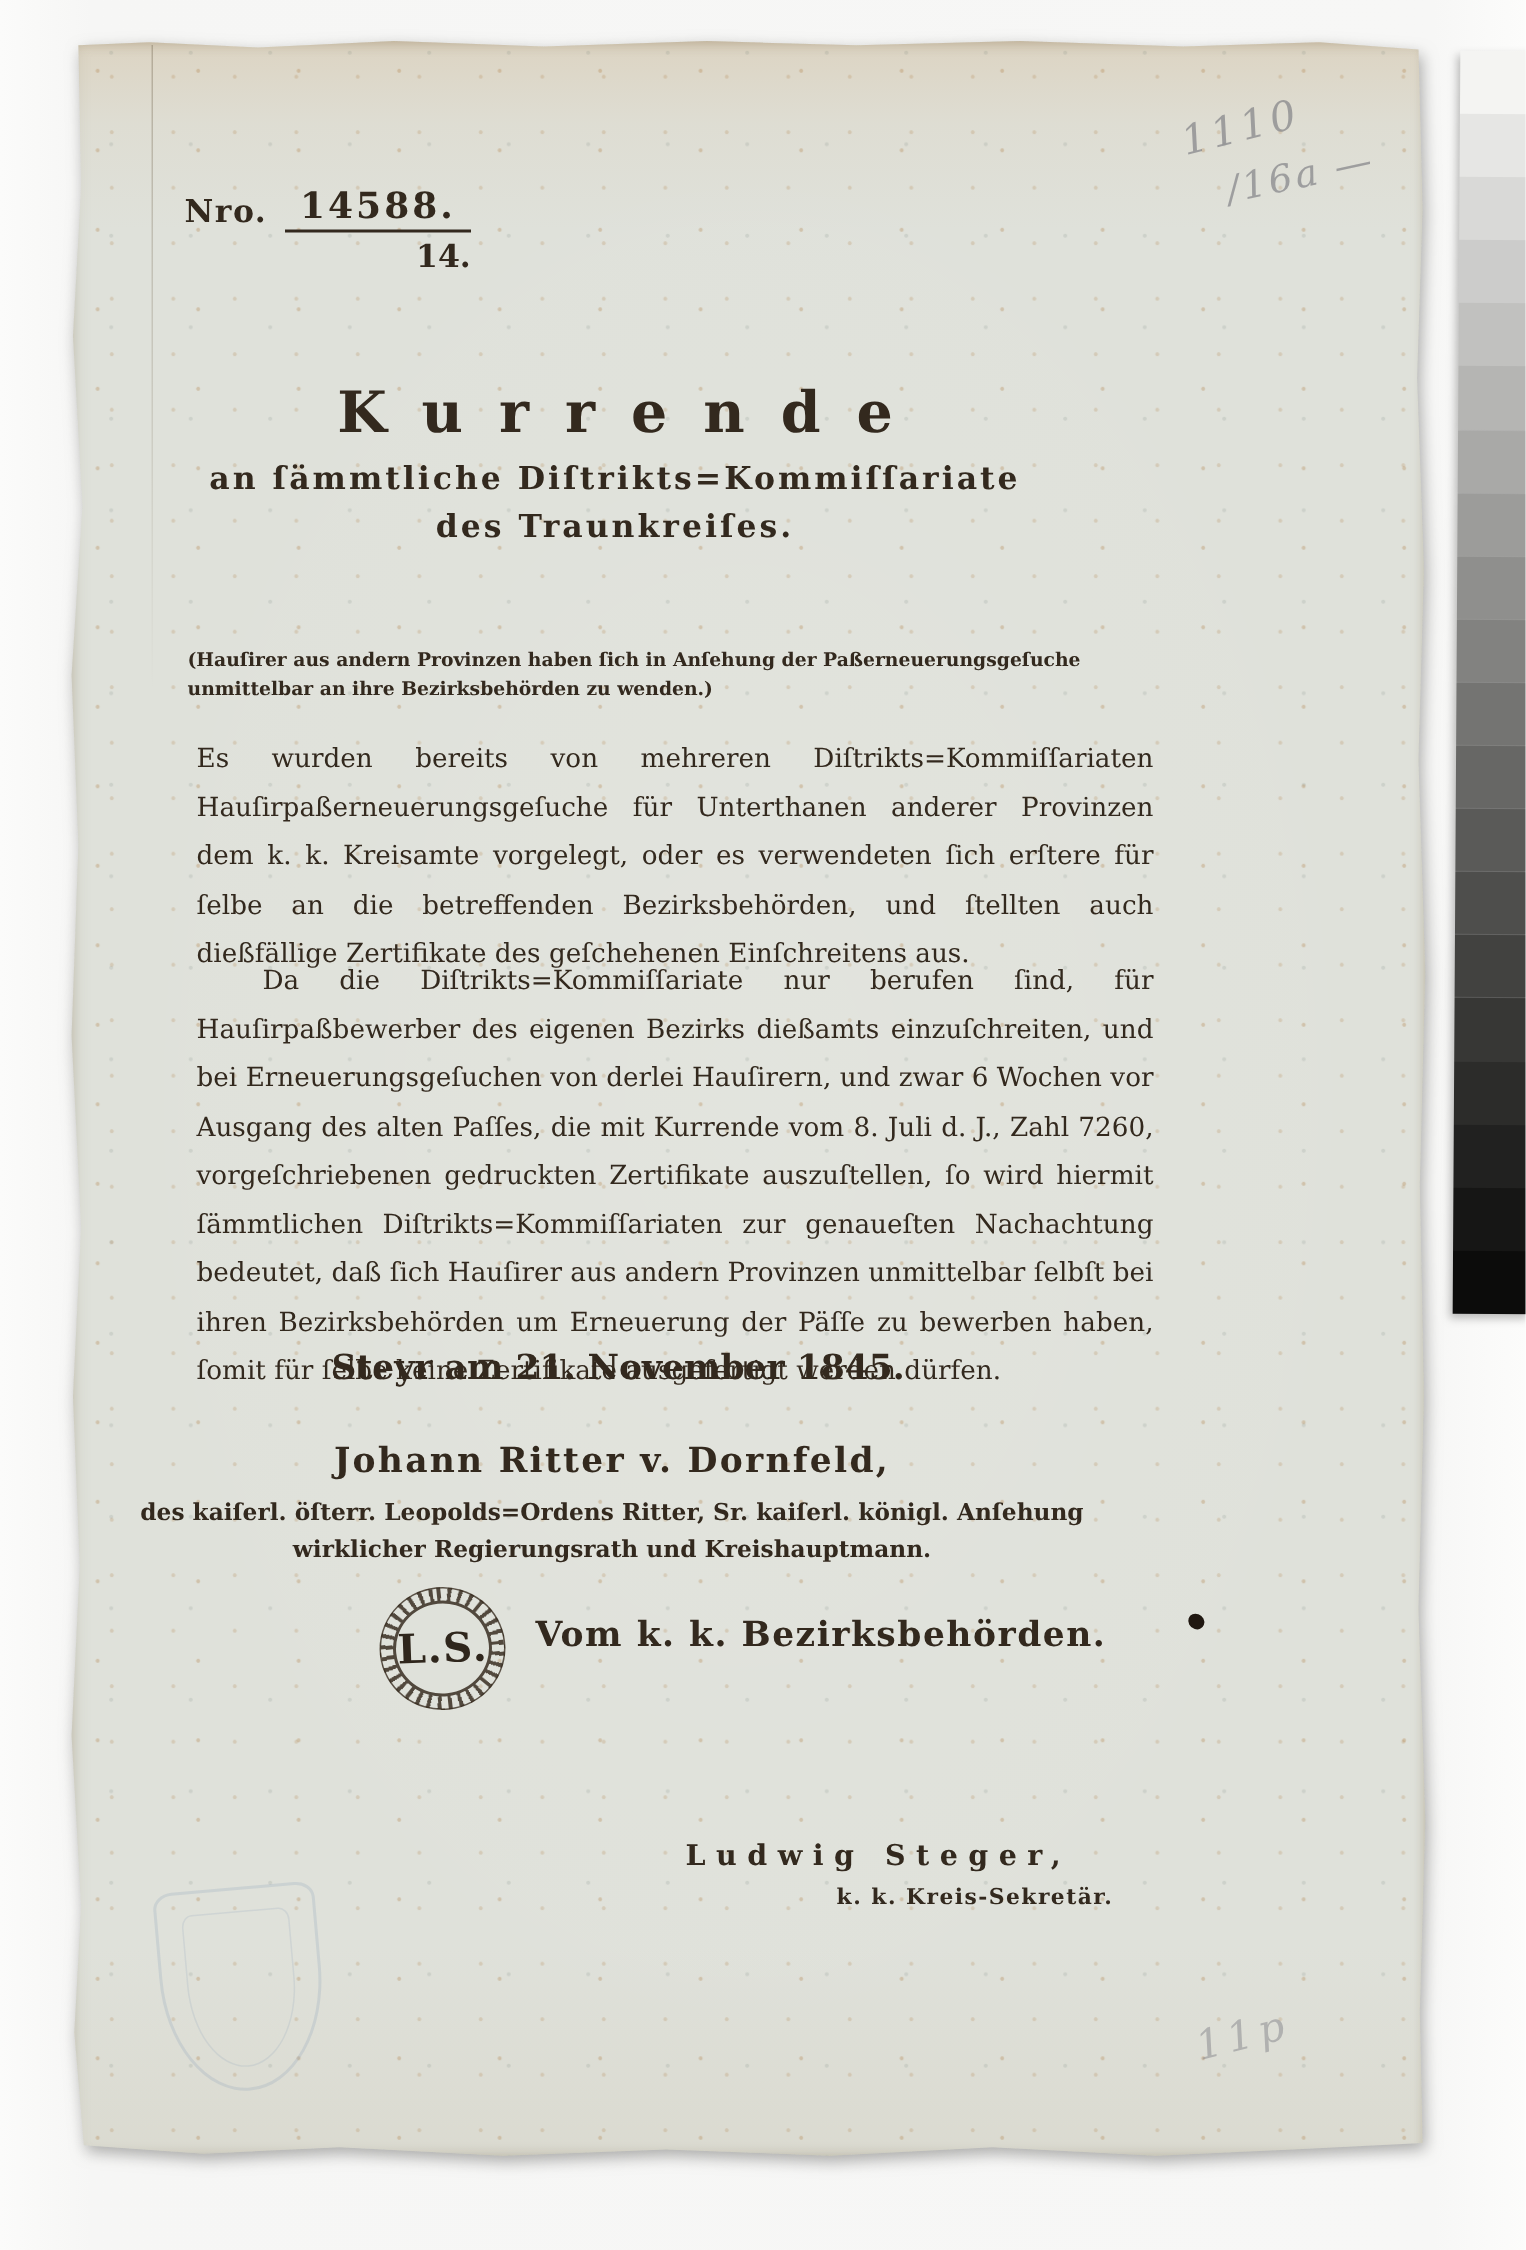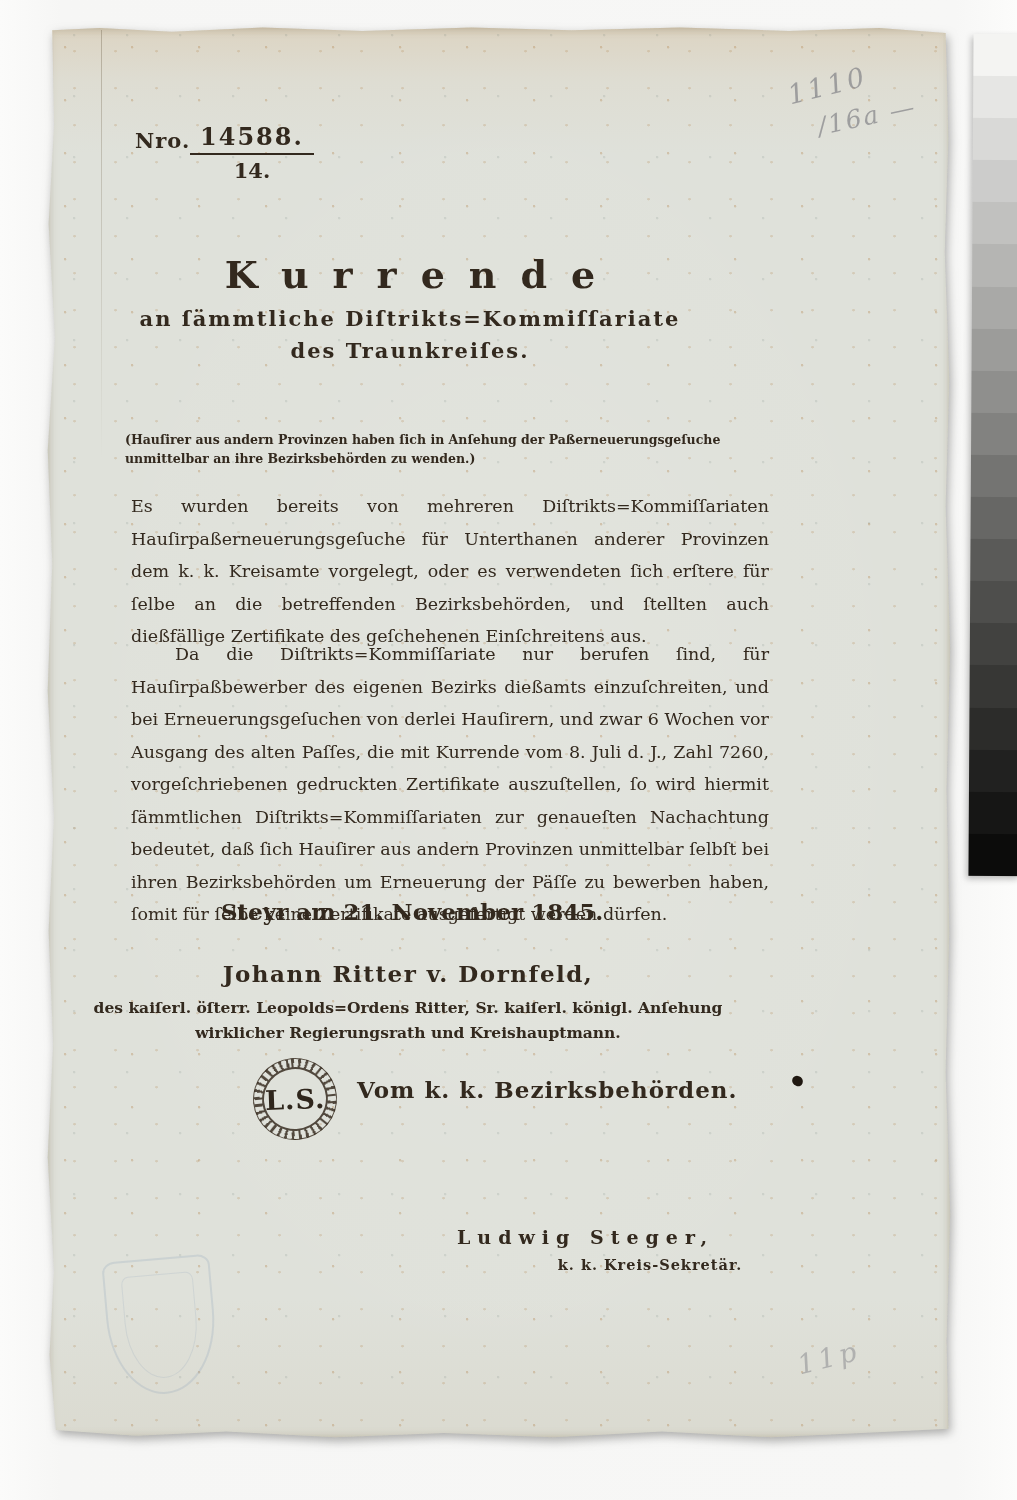--- a/index.html
+++ b/index.html
@@ -42,22 +42,22 @@
       90% 99.5%, 80% 99.8%, 68% 99.4%, 56% 99.8%, 44% 99.5%, 32% 99.8%, 20% 99.4%, 10% 99.7%, 1.2% 99.3%,
       .5% 94%, 1% 88%, .3% 80%, .9% 72%, .4% 64%, 1% 56%, .3% 47%, .8% 38%, .3% 30%, 1.1% 22%, .4% 14%, 1% 7%);
     color:#33291e;
   }
   .crease{
     position:absolute;left:56px;top:4px;width:1px;height:430px;
     background:linear-gradient(180deg, rgba(120,108,86,.40), rgba(120,108,86,.18) 60%, rgba(120,108,86,0));
   }
   
   .abs{position:absolute;}
-  #nro-label{left:90px;top:102px;font-size:21px;font-weight:bold;letter-spacing:1px;}
-  #fraction{left:145px;top:96px;text-align:center;}
+  #nro-label{left:78px;top:102px;font-size:21px;font-weight:bold;letter-spacing:1px;}
+  #fraction{left:145px;top:96px;text-align:right;}
   #fraction .num{font-size:24px;font-weight:bold;letter-spacing:2px;padding:0 10px 2px 10px;border-bottom:2.5px solid #33291e;}
   #fraction .den{font-size:21px;font-weight:bold;margin-top:3px;}
   #title-main{left:0;width:730px;top:226px;text-align:center;font-size:38px;font-weight:bold;letter-spacing:24px;text-indent:24px;}
   .addr{left:0;width:730px;text-align:center;font-weight:bold;font-size:21px;letter-spacing:2px;}
   #addr1{top:280px;}
   #addr2{top:312px;}
   #note{left:80px;width:648px;top:404px;text-align:left;font-size:12.5px;font-weight:bold;line-height:19px;}
   .para{left:86px;width:638px;font-size:17.5px;line-height:32.5px;text-align:justify;font-weight:500;}
   #para1{top:464px;}
   #para2{top:612px;text-indent:44px;}

